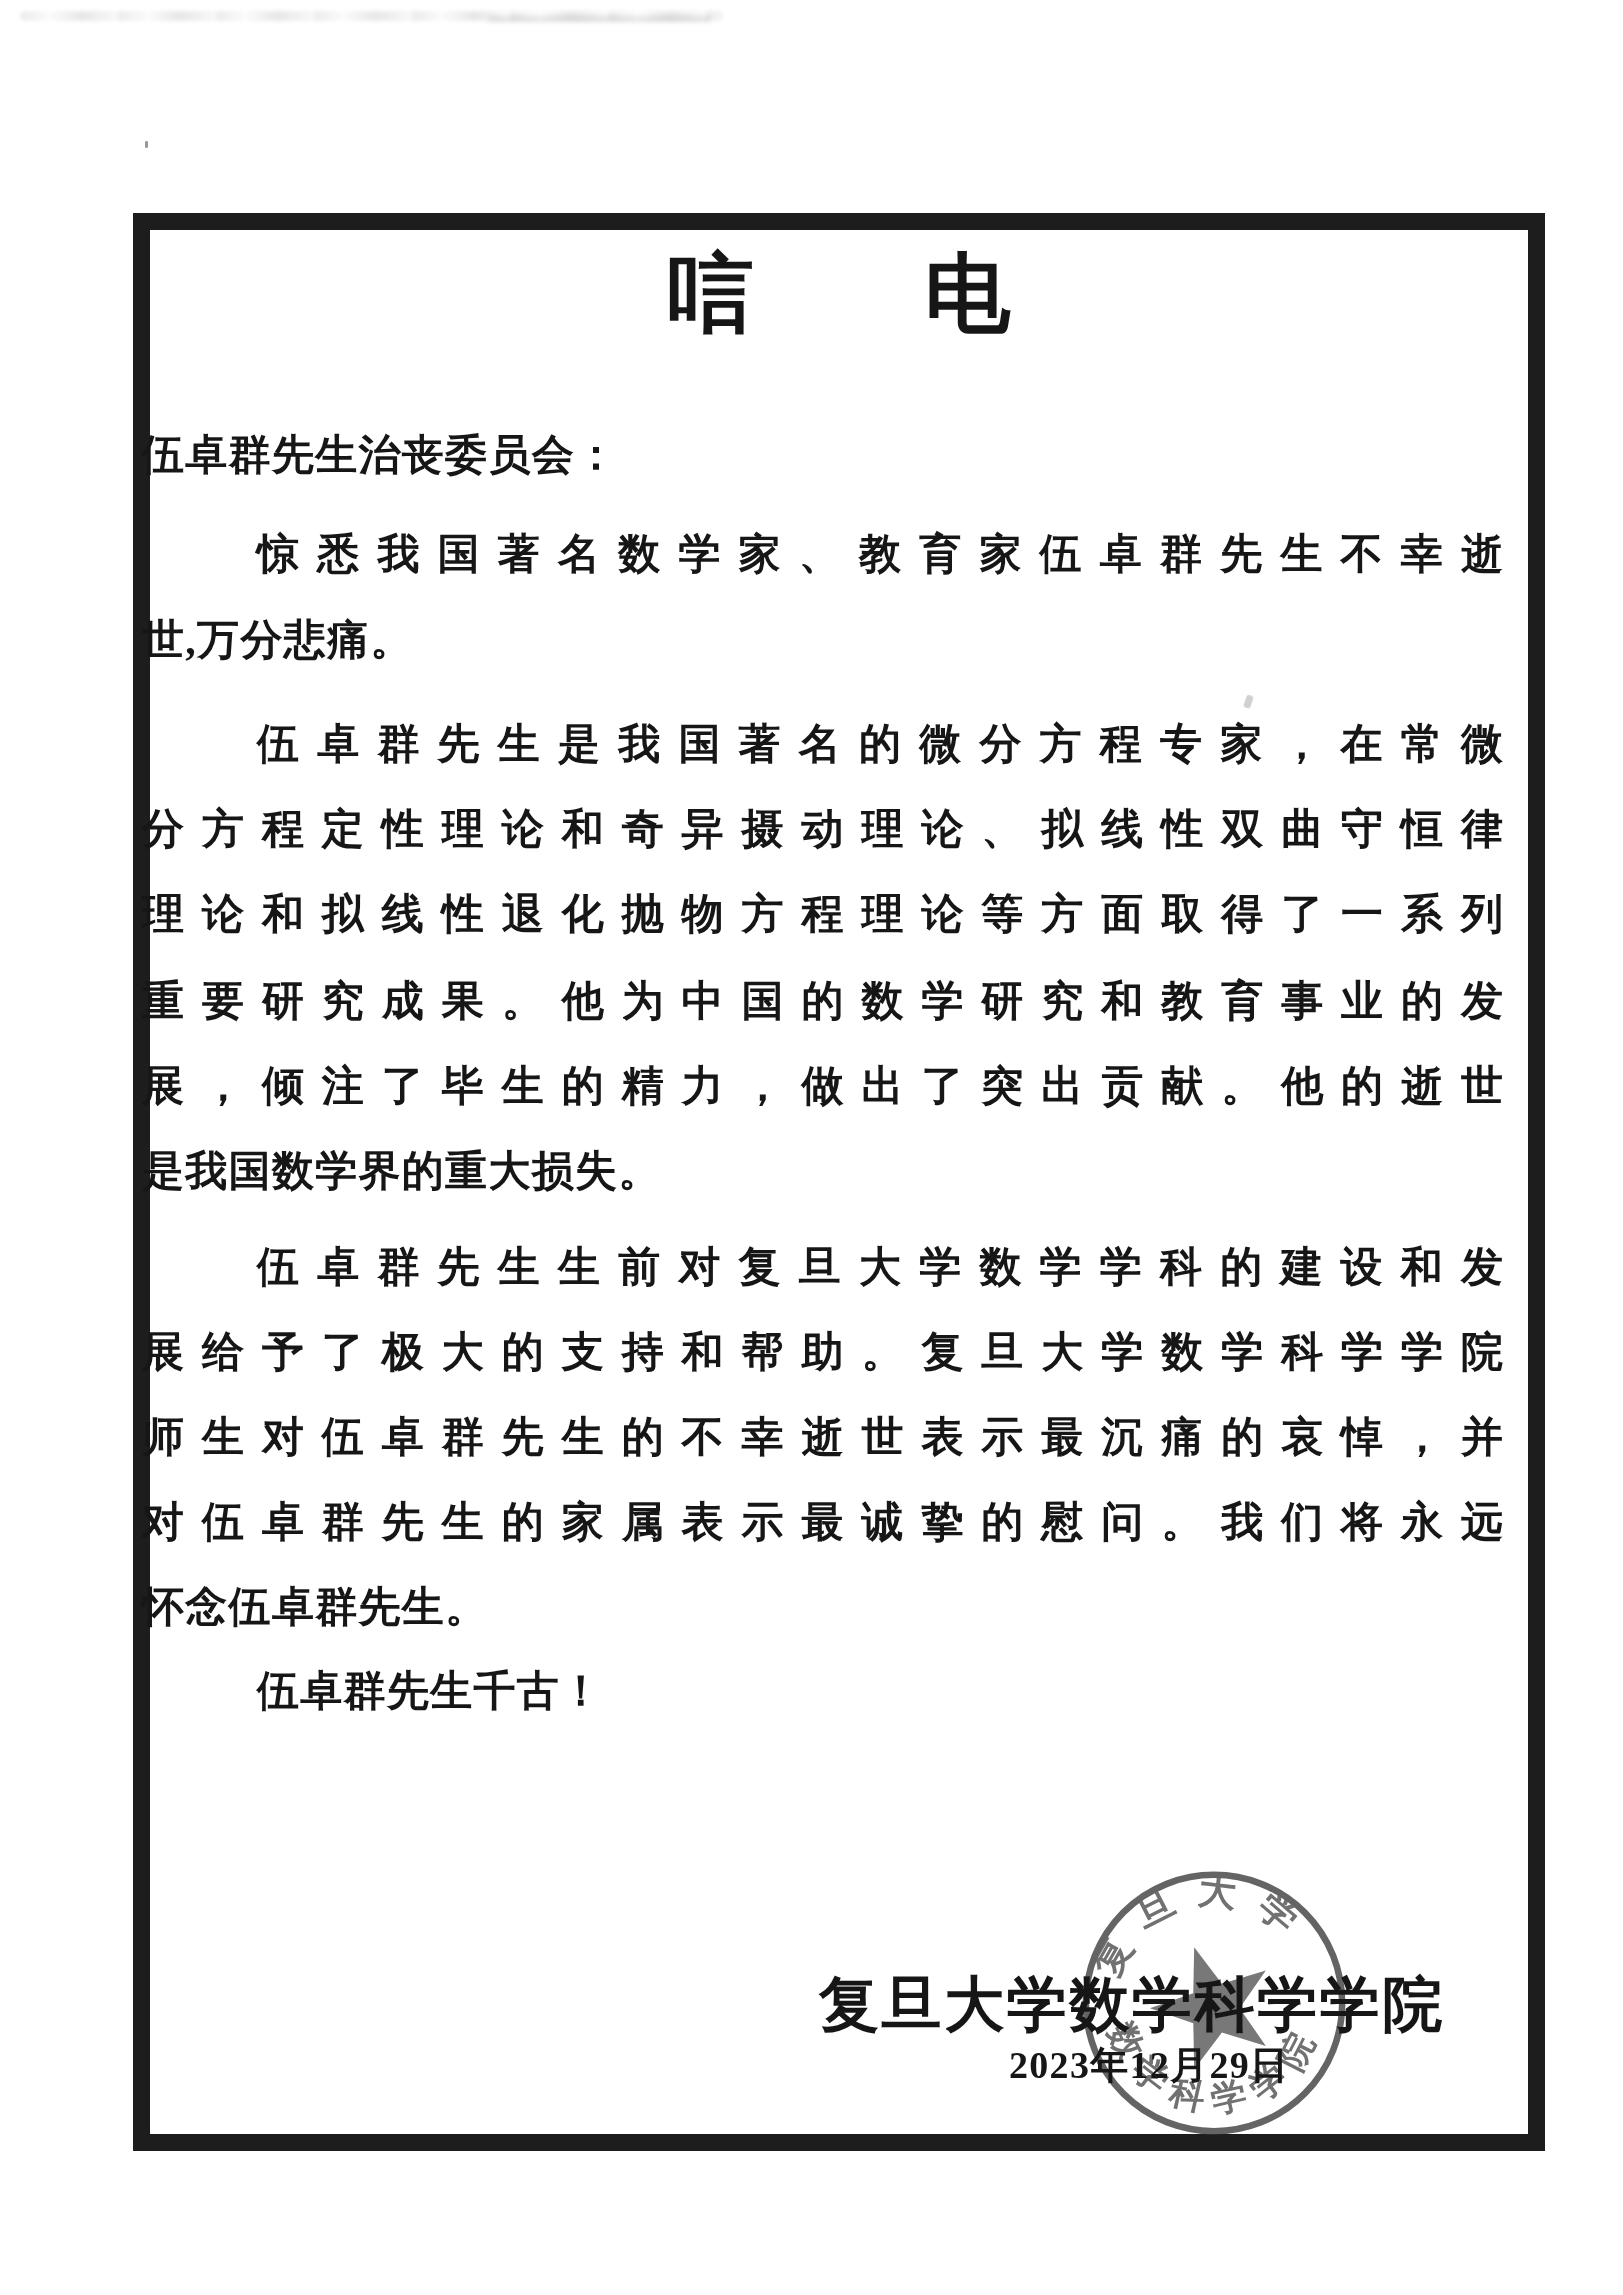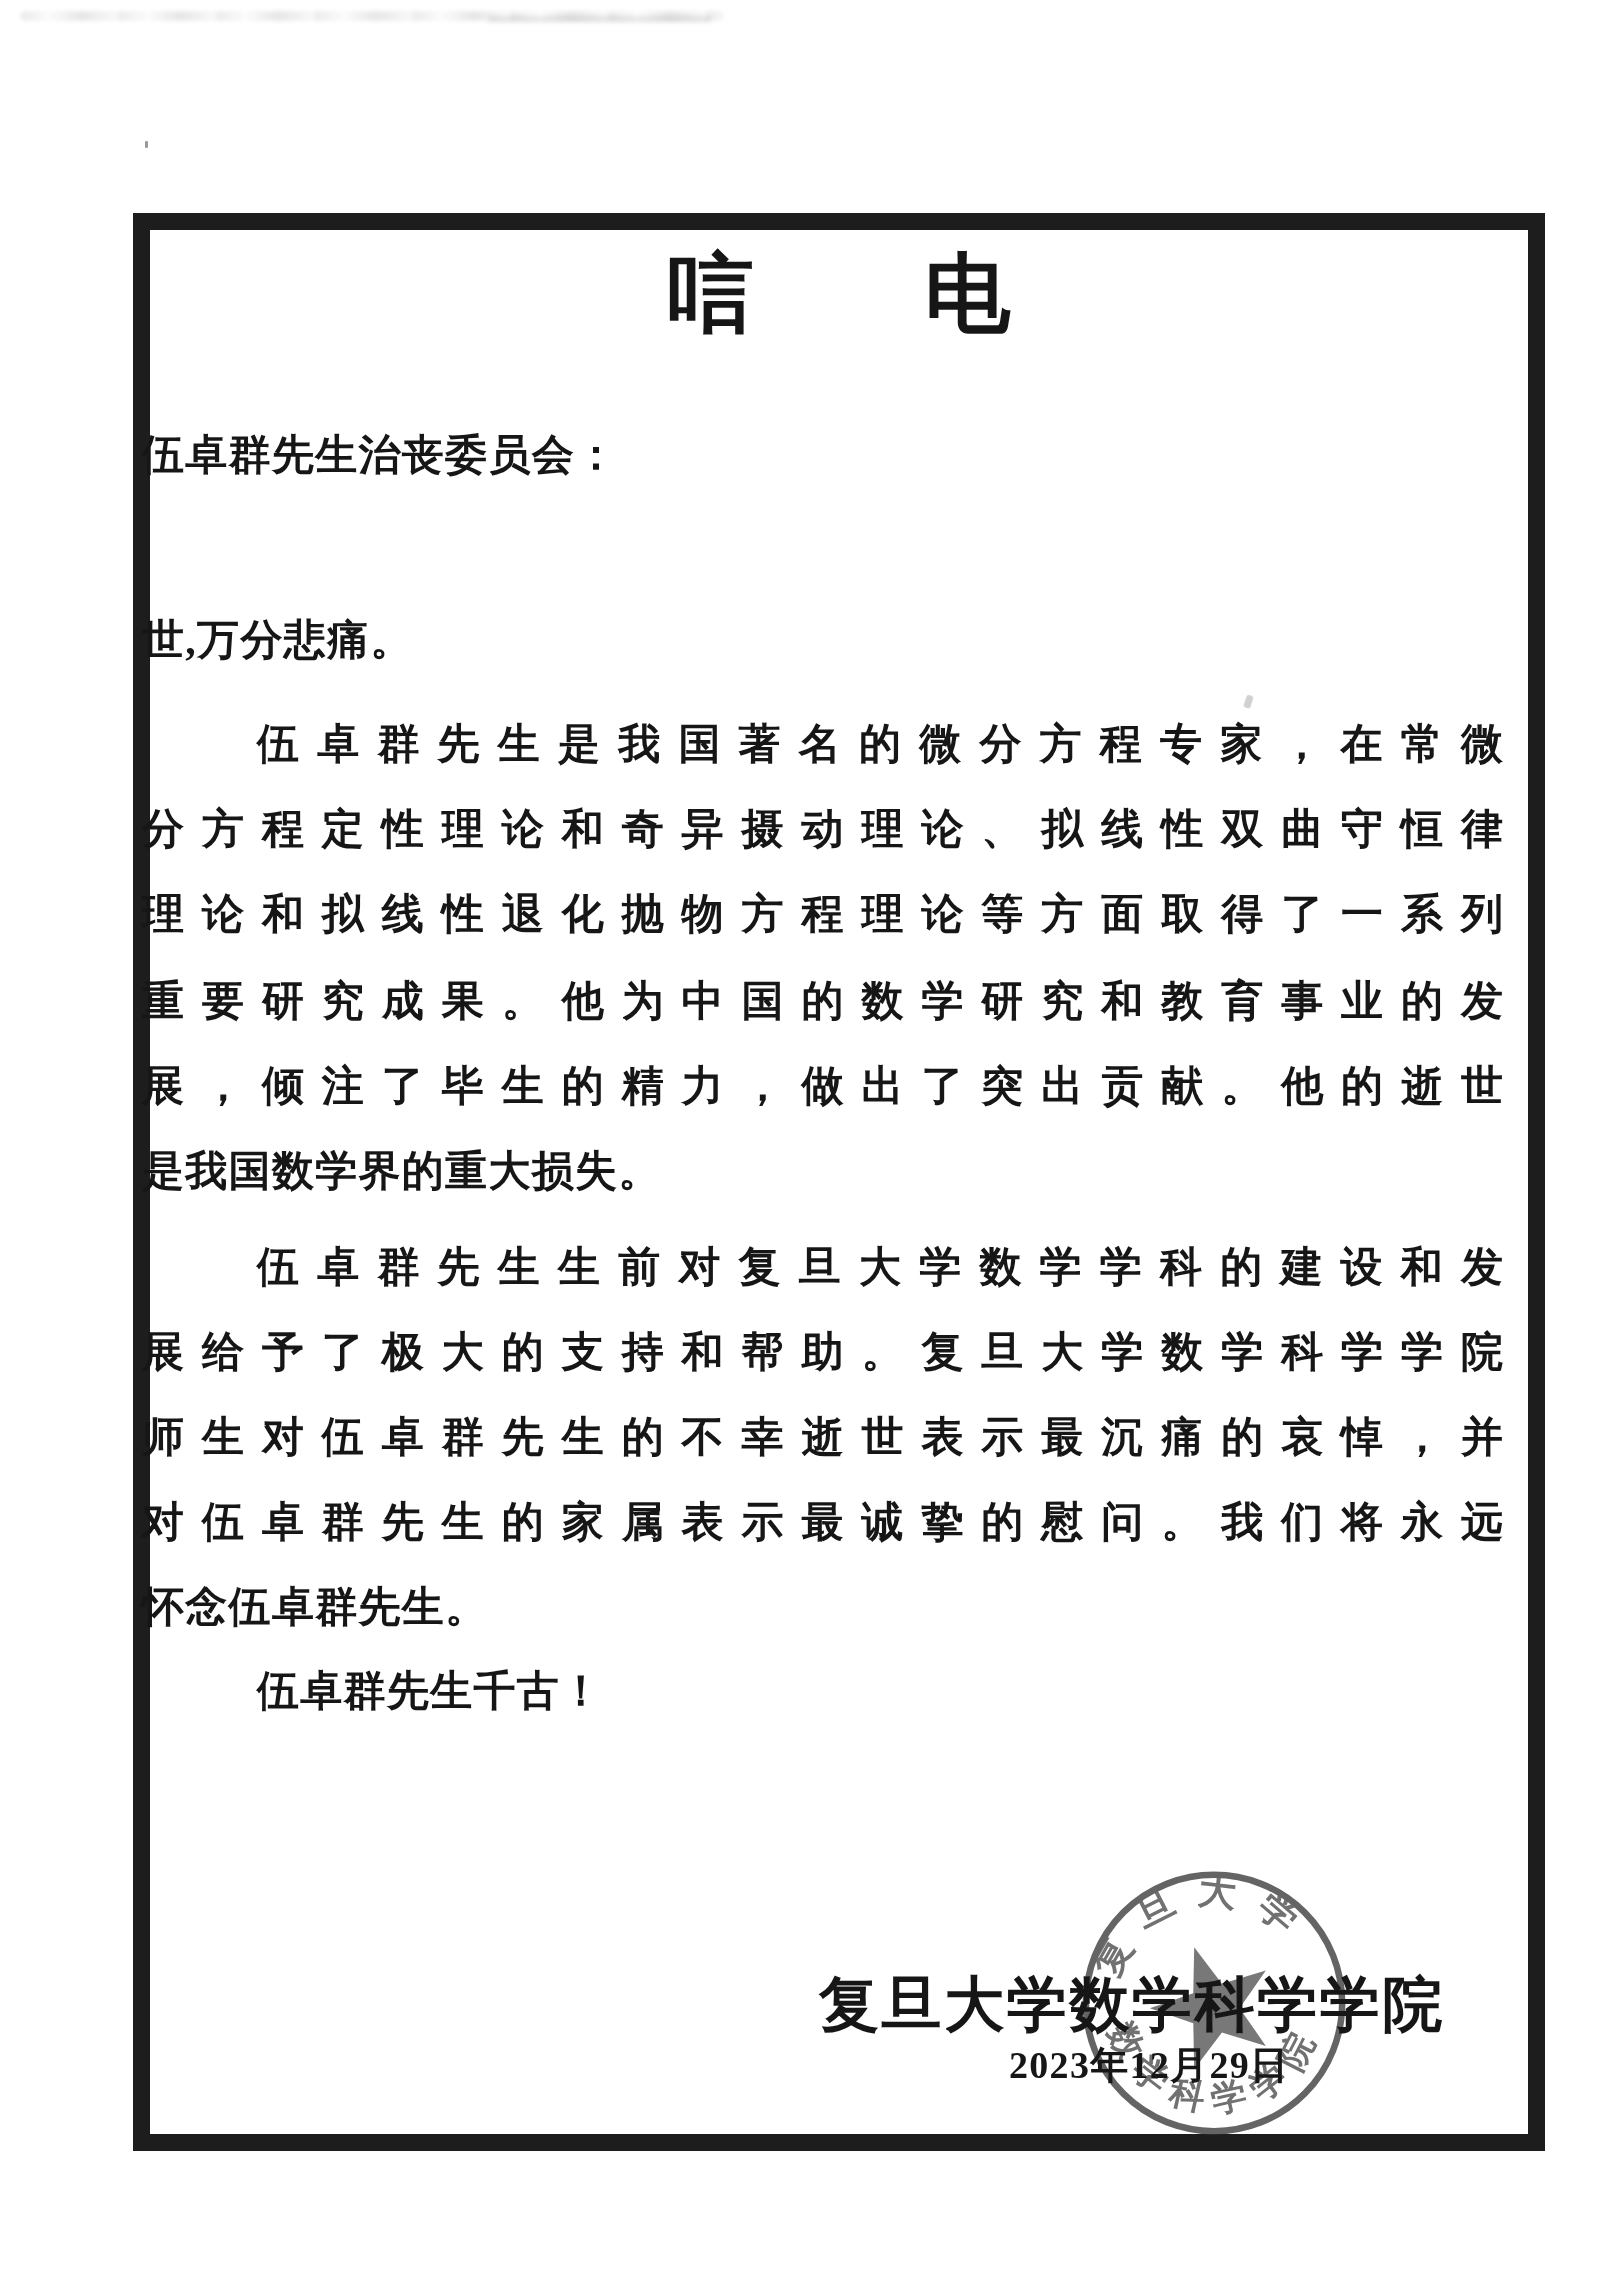--- a/index.html
+++ b/index.html
@@ -90,20 +90,21 @@
 
   <div class="frame"></div>
 
   <div class="title-row">
     <span>唁</span>
     <span>电</span>
   </div>
 
   <div class="line" style="top:432px">伍卓群先生治丧委员会：</div>
 
+  <div class="line jf ind" style="top:531px">惊悉我国著名数学家、教育家伍卓群先生不幸逝</div>
   <div class="line" style="top:617px">世,万分悲痛。</div>
   <div class="line jf ind" style="top:721px">伍卓群先生是我国著名的微分方程专家，在常微</div>
   <div class="line jf" style="top:806px">分方程定性理论和奇异摄动理论、拟线性双曲守恒律</div>
   <div class="line jf" style="top:891px">理论和拟线性退化抛物方程理论等方面取得了一系列</div>
   <div class="line jf" style="top:978px">重要研究成果。他为中国的数学研究和教育事业的发</div>
   <div class="line jf" style="top:1063px">展，倾注了毕生的精力，做出了突出贡献。他的逝世</div>
   <div class="line" style="top:1148px">是我国数学界的重大损失。</div>
   <div class="line jf ind" style="top:1244px">伍卓群先生生前对复旦大学数学学科的建设和发</div>
   <div class="line jf" style="top:1414px">师生对伍卓群先生的不幸逝世表示最沉痛的哀悼，并</div>
   <div class="line jf" style="top:1329px">展给予了极大的支持和帮助。复旦大学数学科学学院</div>

